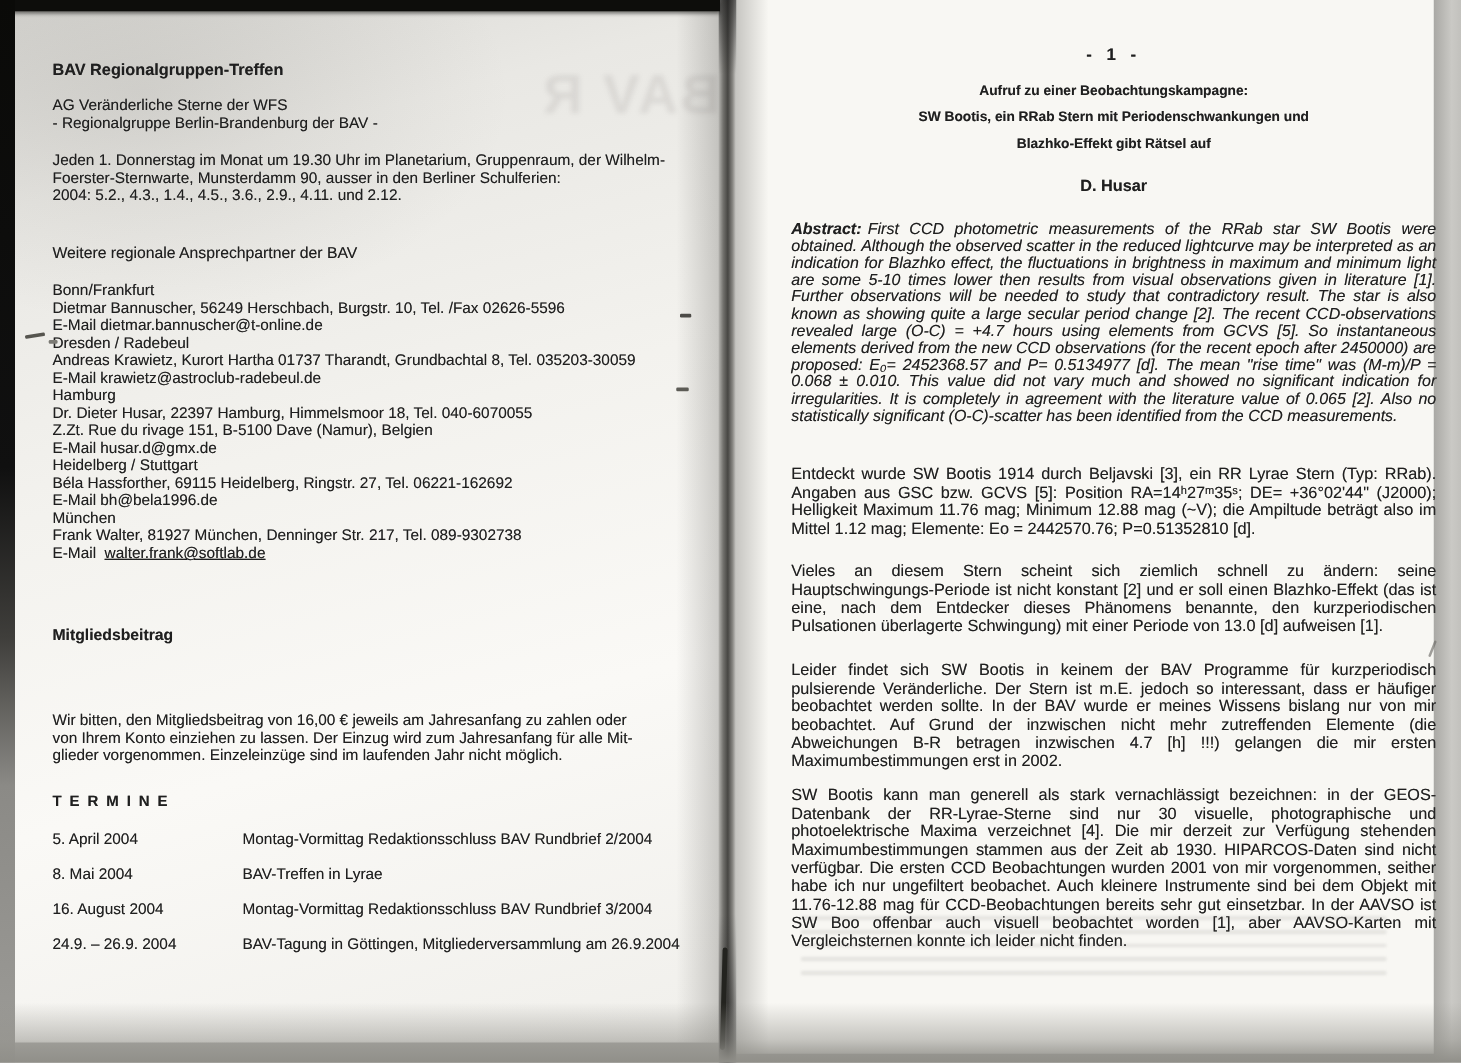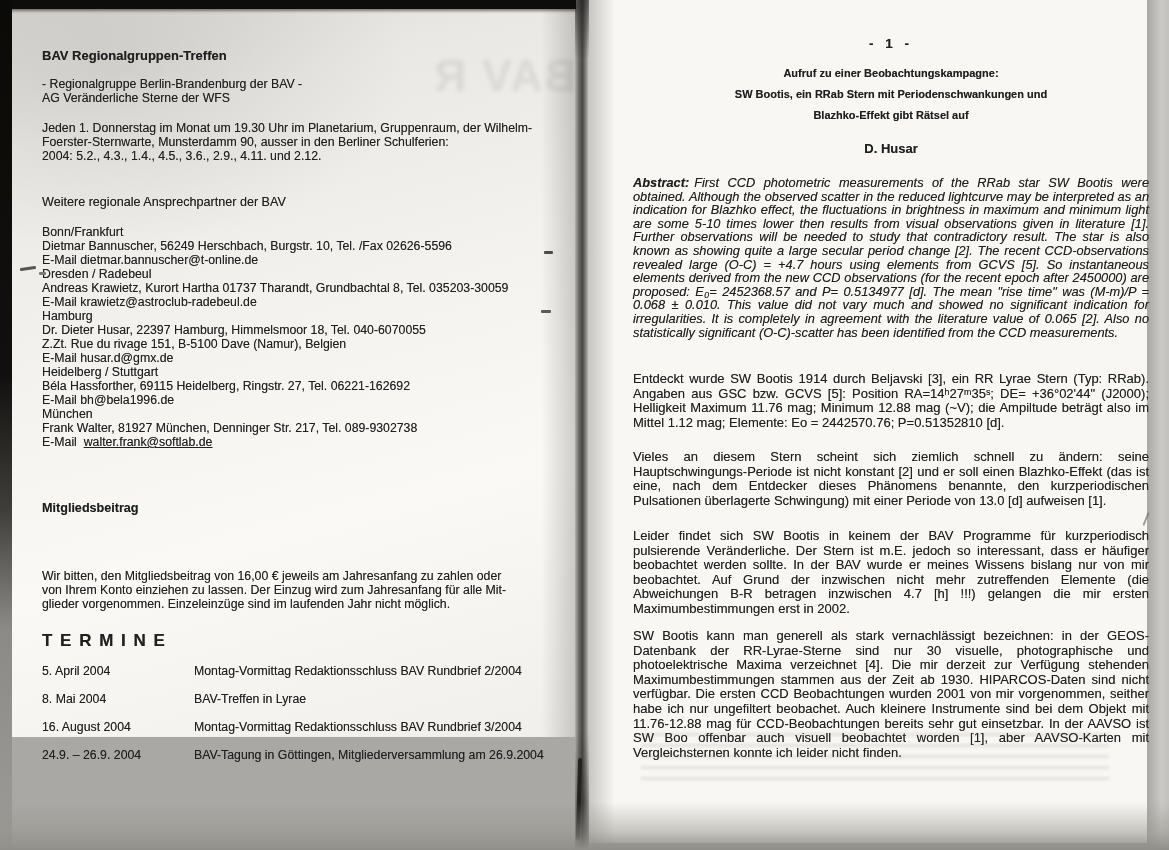--- a/index.html
+++ b/index.html
@@ -8,21 +8,21 @@
     width:1169px; height:850px; overflow:hidden; position:relative;
     background:#a9a8a4;
     font-family:"Liberation Sans","DejaVu Sans",sans-serif;
     color:#1f1f1f;
   }
   .scan { position:absolute; inset:0; }
 
   
   .page { position:absolute; }
   .page-left {
-    left:12px; top:9px; width:563px; height:728px;
+    left:12px; top:9px; width:563px; height:825px;
     background:
       radial-gradient(ellipse 420px 260px at 18% 8%, rgba(120,118,112,0.18), rgba(0,0,0,0) 70%),
       linear-gradient(165deg,#d9d8d4 0%,#e9e8e4 16%,#f3f2ee 42%,#faf9f6 68%,#f0efeb 100%);
   }
   .page-left::after { 
     content:""; position:absolute; top:0; right:0; width:34px; height:100%;
     background:linear-gradient(90deg, rgba(90,89,85,0) 0%, rgba(90,89,85,0.28) 100%);
   }
   .page-right {
     left:589px; top:0; width:558px; height:843px;
@@ -86,21 +86,21 @@
 
   
   .lp { left:30px; width:524px; font-size:12.3px; line-height:14px; }
   .lp-heading { top:40px; font-size:13px; font-weight:bold; }
   .lp-group { top:68px; }
   .lp-meeting { top:112px; }
   .lp-contacts-heading { top:186px; font-size:12.6px; font-weight:normal; }
   .lp-contacts { top:216px; }
   .lp-membership-heading { top:492px; font-size:12.6px; font-weight:bold; }
   .lp-membership { top:528px;margin-top:32px; }
-  .lp-termine-heading { top:625px; font-size:17px; font-weight:bold; letter-spacing:1.5px; }
+  .lp-termine-heading { top:625px; font-size:12px; font-weight:bold; letter-spacing:1.5px; }
   .lp-termine { top:655px; }
   .termine-row { display:flex; height:28px; align-items:flex-start; }
   .termine-date { width:152px; flex:0 0 152px; }
   .termine-event { flex:1; }
 
   
   .rp { left:44px; width:516px; }
   .rp-pagenum { top:36px; text-align:center; font-size:13.5px; font-weight:bold; letter-spacing:4px; }
   .rp-title { top:63px; text-align:center; font-size:11px; font-weight:bold; line-height:21px; }
   .rp-author { top:141px; text-align:center; font-size:13px; font-weight:bold; }
@@ -116,22 +116,22 @@
 <body>
 
 <div class="scan">
 
   <div class="page page-left">
     <div class="ghost-title">BAV R</div>
 
     <div class="abs lp lp-heading txt">BAV Regionalgruppen-Treffen</div>
 
     <div class="abs lp lp-group txt">
+      <div>AG Veränderliche Sterne der WFS</div>
       <div>- Regionalgruppe Berlin-Brandenburg der BAV -</div>
-      <div>AG Veränderliche Sterne der WFS</div>
     </div>
 
     <div class="abs lp lp-meeting txt">
       <div>Jeden 1. Donnerstag im Monat  um 19.30 Uhr im Planetarium, Gruppenraum, der Wilhelm-</div>
       <div>Foerster-Sternwarte, Munsterdamm 90, ausser in den Berliner Schulferien:</div>
       <div>2004:  5.2., 4.3., 1.4., 4.5., 3.6., 2.9., 4.11. und  2.12.</div>
     </div>
 
     <div class="abs lp lp-contacts-heading txt">Weitere regionale Ansprechpartner der BAV</div>
 

